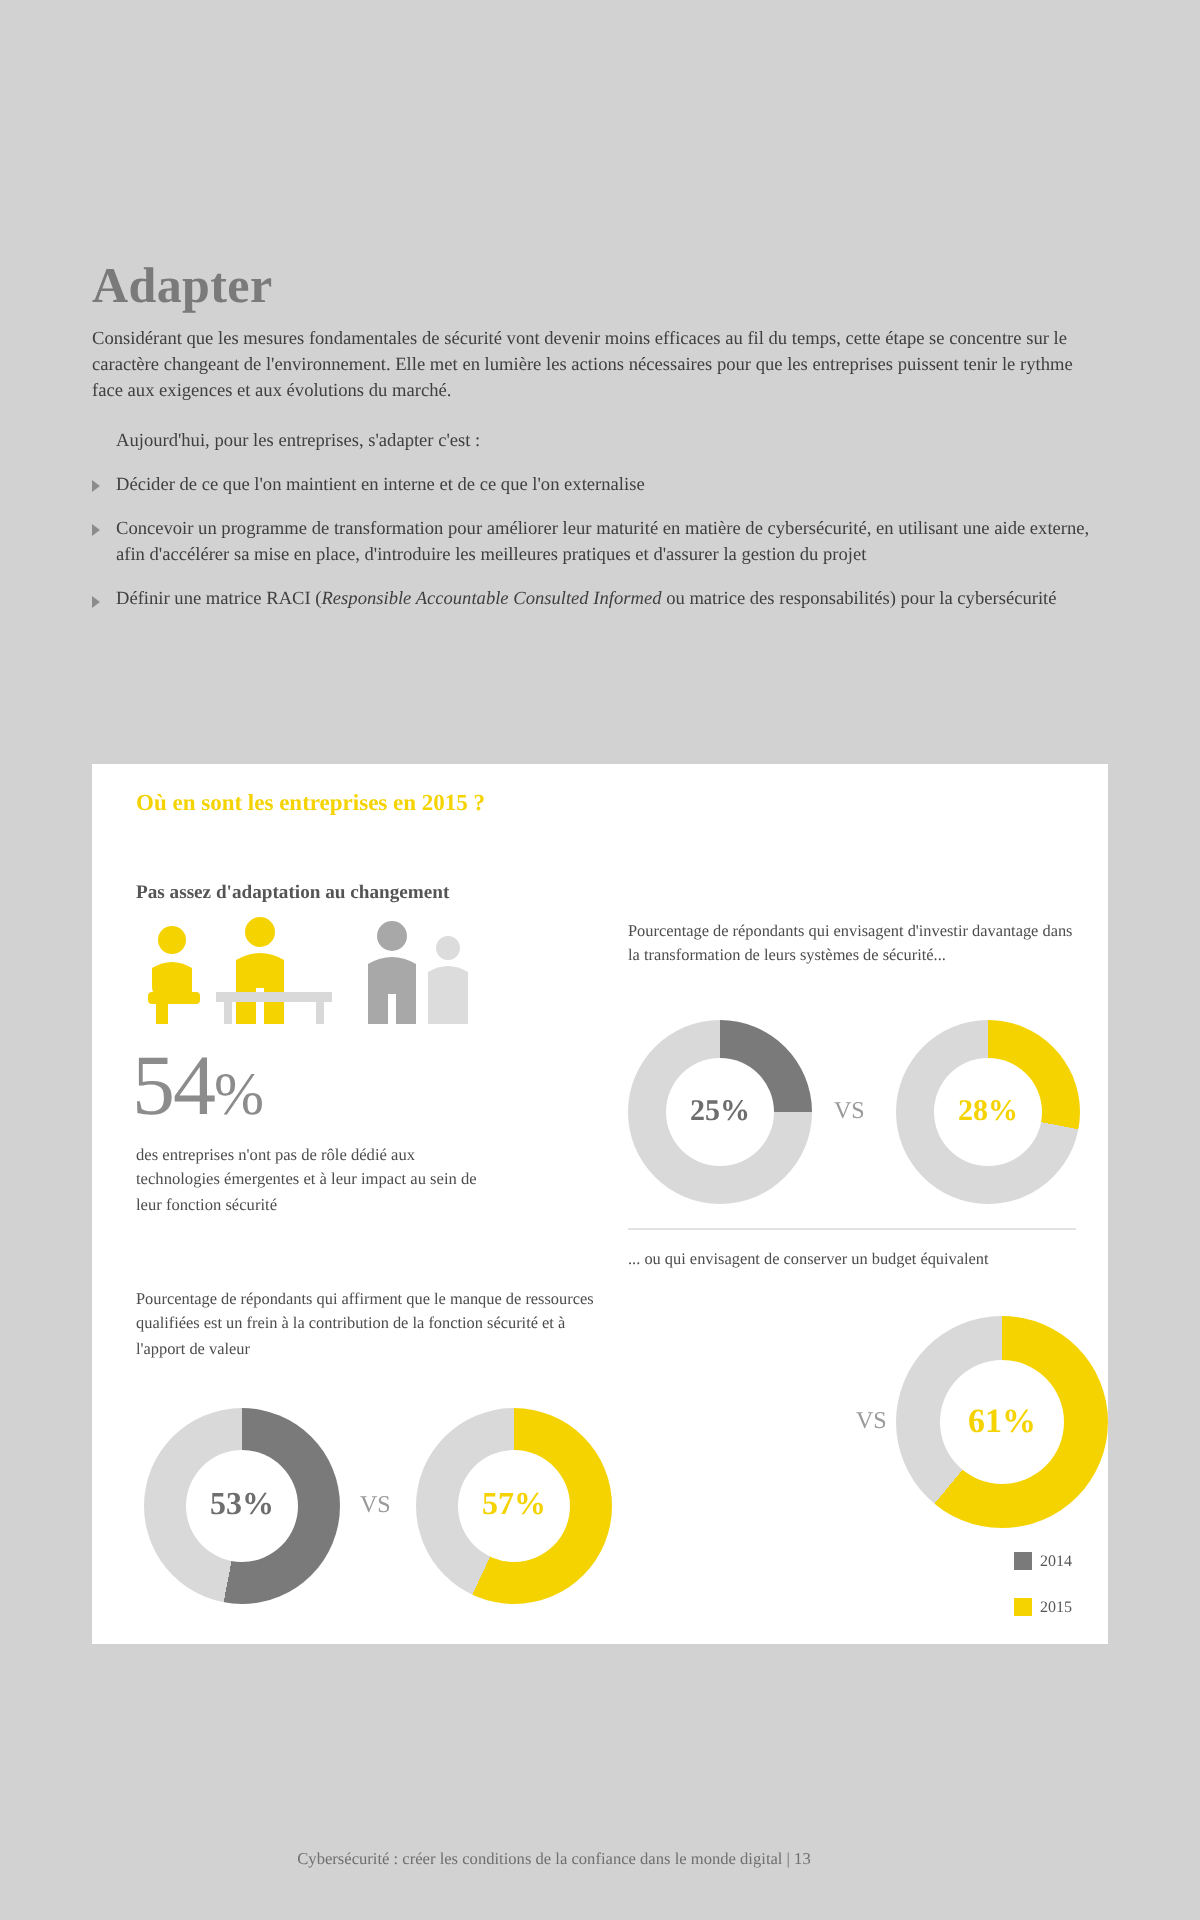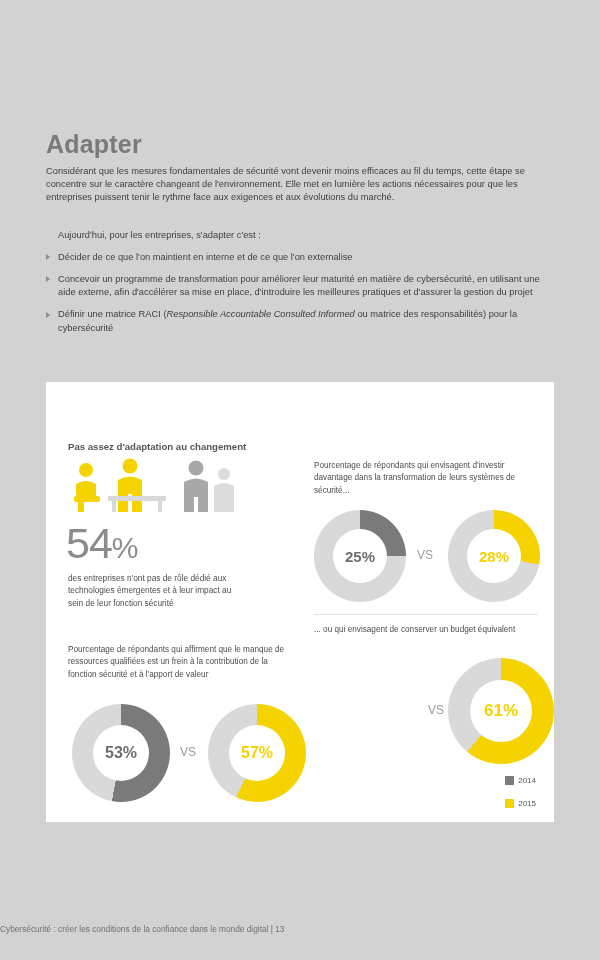--- a/index.html
+++ b/index.html
@@ -11,41 +11,42 @@
     height: 960px;
     background: #d2d2d2;
     font-family: "Liberation Sans", sans-serif;
     color: #4d4d4d;
     position: relative;
     overflow: hidden;
   }
   .page {
     position: absolute;
     inset: 0;
+    font-family: Liberation Serif, serif;
   }
 
   
   .content {
     position: absolute;
     left: 46px;
     top: 130px;
     width: 508px;
   }
   .page-title {
     font-size: 25px;
     font-weight: bold;
     color: #7a7a7a;
     margin: 0 0 6px 0;
     letter-spacing: .2px;
   }
   .intro {
     font-size: 9.3px;
     line-height: 1.42;
     color: #3f3f3f;
-    margin: 0 0 24px 0;
+    margin: 0 0 11px 0;
     text-align: left;
   }
   .lead {
     font-size: 9.3px;
     line-height: 1.42;
     color: #3f3f3f;
     margin: 0 0 9px 12px;
   }
   .bullets {
     margin: 0;
@@ -189,21 +190,21 @@
   .legend .sw { width: 9px; height: 9px; display: inline-block; }
   .sw-grey { background: #7a7a7a; }
   .sw-yellow { background: #f5d300; }
 
   
   .footer {
     position: absolute;
     left: 0;
     right: 46px;
     bottom: 26px;
-    text-align: left;
+    text-align: center;
     font-size: 8.3px;
     color: #6f6f6f;
   }
 </style>
 </head>
 <body>
 
 <div class="page">
 
   <div class="content">
@@ -221,20 +222,21 @@
       </li>
       <li>
         <span class="tri"></span>
         <span>Définir une matrice RACI (</span><i>Responsible Accountable Consulted Informed</i><span>  ou matrice des responsabilités) pour la cybersécurité</span>
       </li>
     </ul>
   </div>
 
   <div class="card">
 
+    <div class="card-title">Où en sont les entreprises en 2015 ?</div>
     <div class="sub-head">Pas assez d'adaptation au changement</div>
 
     <svg class="people" viewBox="0 0 188 54">
 
       <circle cx="18" cy="12" r="7" fill="#f5d300"></circle>
       <path d="M8 26 q10 -6 20 0 l0 12 q-2 3 -6 3 l-8 0 q-6 0 -6 -6 z" fill="#f5d300"></path>
       <rect x="6" y="38" width="26" height="6" rx="2" fill="#f5d300"></rect>
       <rect x="10" y="44" width="6" height="10" fill="#f5d300"></rect>
 
       <circle cx="62" cy="8" r="7.5" fill="#f5d300"></circle>

